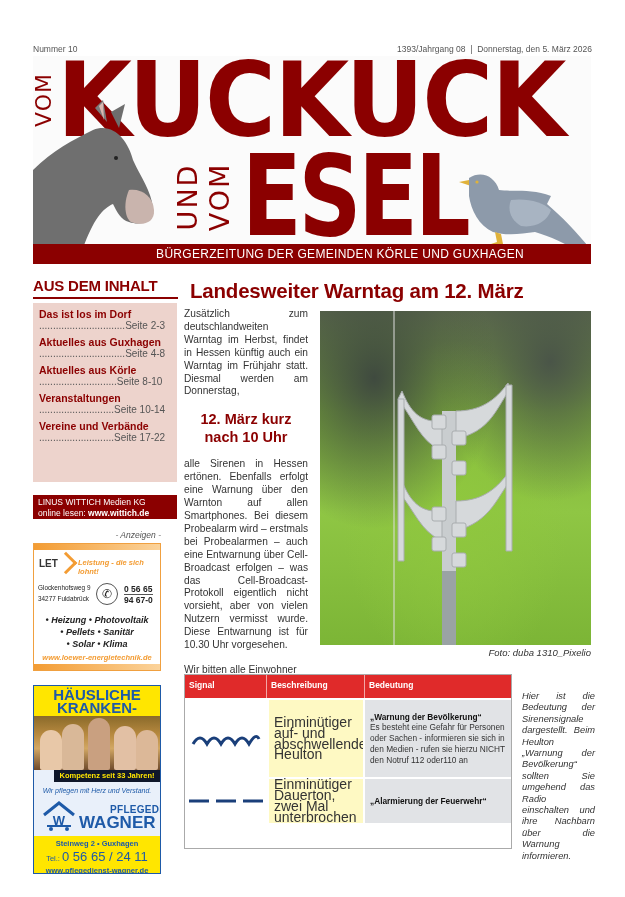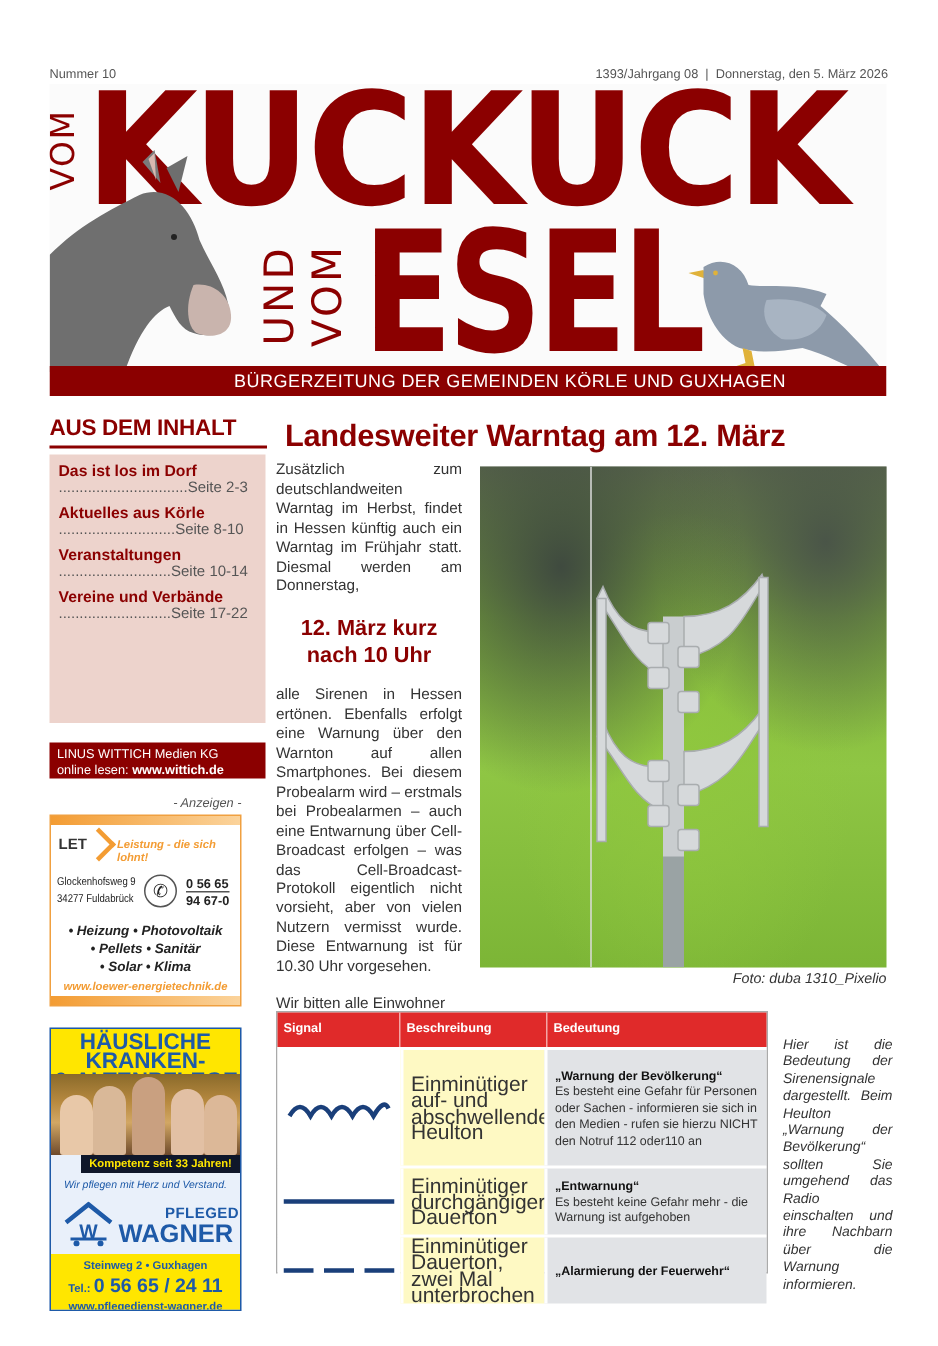--- a/index.html
+++ b/index.html
@@ -59,21 +59,21 @@
     background: linear-gradient(180deg, #8a6a2a 0%, #b88a40 35%, #d2a764 60%, #6e4a2c 100%); }
   .ad-wagner .photo i { position: absolute; bottom: 0; width: 22px; border-radius: 11px 11px 2px 2px; background: #e9c3a0; }
   .ad-wagner .komp { position: absolute; left: 20px; right: 0; top: 84px; height: 12px; background: #0f172a; color: #ffe600;
     font-size: 7.5px; font-weight: bold; text-align: center; line-height: 12px; }
   .ad-wagner .script { position: absolute; left: 0; right: 0; top: 101px; text-align: center; font-size: 7px; font-style: italic; color: #1e5aa8; }
   .ad-wagner .house { position: absolute; left: 8px; top: 115px; width: 34px; height: 30px; }
   .ad-wagner .brand1 { position: absolute; left: 45px; top: 118px; font-size: 10px; font-weight: bold; color: #1e5aa8; letter-spacing: 0.3px; padding-left: 31px; }
   .ad-wagner .brand2 { position: absolute; left: 45px; top: 127px; font-size: 17px; font-weight: bold; color: #1e5aa8; }
   .ad-wagner .bottom { position: absolute; left: 0; right: 0; top: 150px; height: 39px; background: #ffe600; color: #1e5aa8; text-align: center; }
   .ad-wagner .street { font-size: 7.5px; font-weight: bold; line-height: 11px; padding-top: 2px; }
-  .ad-wagner .tel { font-size: 13px; font-weight: bold; line-height: 15px; }
+  .ad-wagner .tel { font-size: 13px; font-weight: normal; line-height: 15px; }
   .ad-wagner .tel small { font-size: 7.5px; }
   .ad-wagner .web { font-size: 7.5px; font-weight: bold; line-height: 10px; }
 
   
   .headline { left: 190px; top: 279px; width: 400px; font-size: 20.5px; font-weight: bold; color: #8b0000; text-align: left; letter-spacing: -0.2px; }
   .body-col { left: 184px; top: 308px; width: 124px; font-size: 10.2px; line-height: 12.9px; color: #333; text-align: justify; }
   .body-col p { margin-bottom: 0; }
   .subhead { font-size: 14.5px; font-weight: bold; color: #8b0000; text-align: center; line-height: 18px; margin: 12px 0 12px; }
   .gap { height: 12px; }
 
@@ -137,20 +137,24 @@
   </svg>
 
   <div class="tagline">BÜRGERZEITUNG DER GEMEINDEN KÖRLE UND GUXHAGEN</div>
 </div>
 
 <div class="abs inhalt-title">AUS DEM INHALT</div>
 <div class="abs toc">
   <div class="toc-item">
     <div class="toc-title">Das ist los im Dorf</div>
     <div class="toc-page">...............................Seite 2-3</div>
+  </div>
+  <div class="toc-item">
+    <div class="toc-title">Aktuelles aus Guxhagen</div>
+    <div class="toc-page">...............................Seite 4-8</div>
   </div>
   <div class="toc-item">
     <div class="toc-title">Aktuelles aus Körle</div>
     <div class="toc-page">............................Seite 8-10</div>
   </div>
   <div class="toc-item">
     <div class="toc-title">Veranstaltungen</div>
     <div class="toc-page">...........................Seite 10-14</div>
   </div>
   <div class="toc-item">
@@ -266,32 +270,20 @@
     </div>
     <div class="c2">Einminütiger auf- und abschwellender Heulton</div>
     <div class="c3">
       <b>„Warnung der Bevölkerung“</b>
       <span>Es besteht eine Gefahr für Personen oder Sachen - informieren sie sich in den Medien - rufen sie hierzu NICHT den Notruf 112 oder110 an</span>
     </div>
   </div>
   <div class="row" style="height:46px;">
     <div class="c1">
       <svg width="74" height="6" viewBox="0 0 74 6">
-        <line x1="0" y1="3" x2="74" y2="3" stroke="#1a3f7a" stroke-width="3"></line>
-      </svg>
-    </div>
-    <div class="c2">Einminütiger durchgängiger Dauerton</div>
-    <div class="c3">
-      <b>„Entwarnung“</b>
-      <span>Es besteht keine Gefahr mehr - die Warnung ist aufgehoben</span>
-    </div>
-  </div>
-  <div class="row" style="height:46px;">
-    <div class="c1">
-      <svg width="74" height="6" viewBox="0 0 74 6">
         <line x1="0" y1="3" x2="74" y2="3" stroke="#1a3f7a" stroke-width="3" stroke-dasharray="20 7"></line>
       </svg>
     </div>
     <div class="c2">Einminütiger Dauerton, zwei Mal unterbrochen</div>
     <div class="c3">
       <b>„Alarmierung der Feuerwehr“</b>
     </div>
   </div>
 </div>
 

